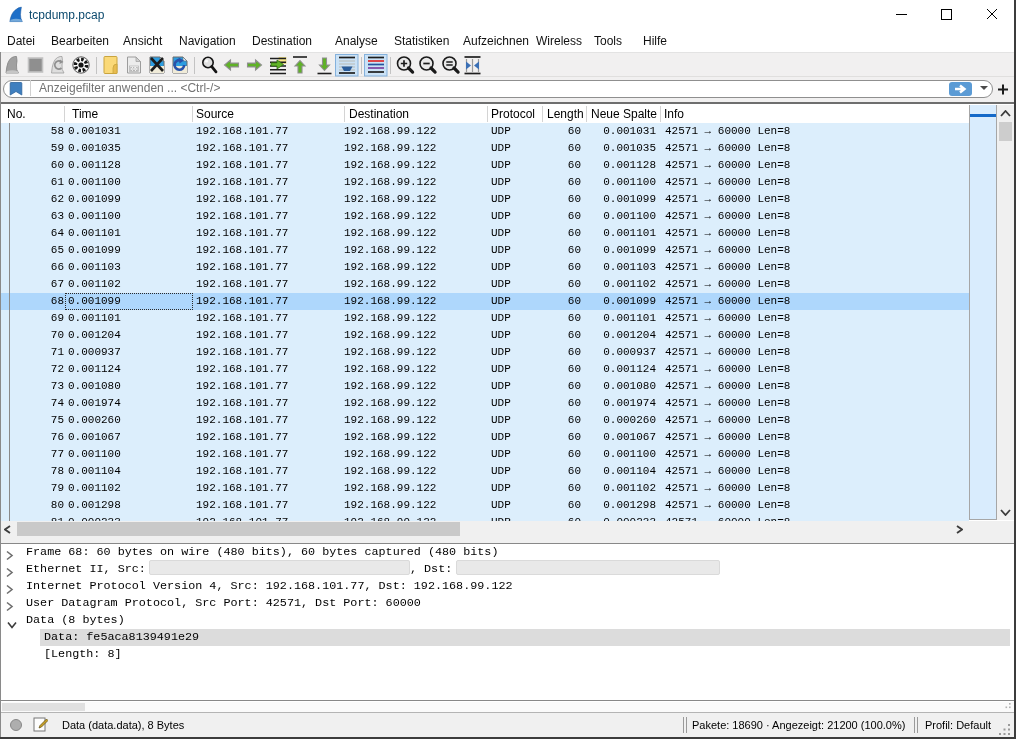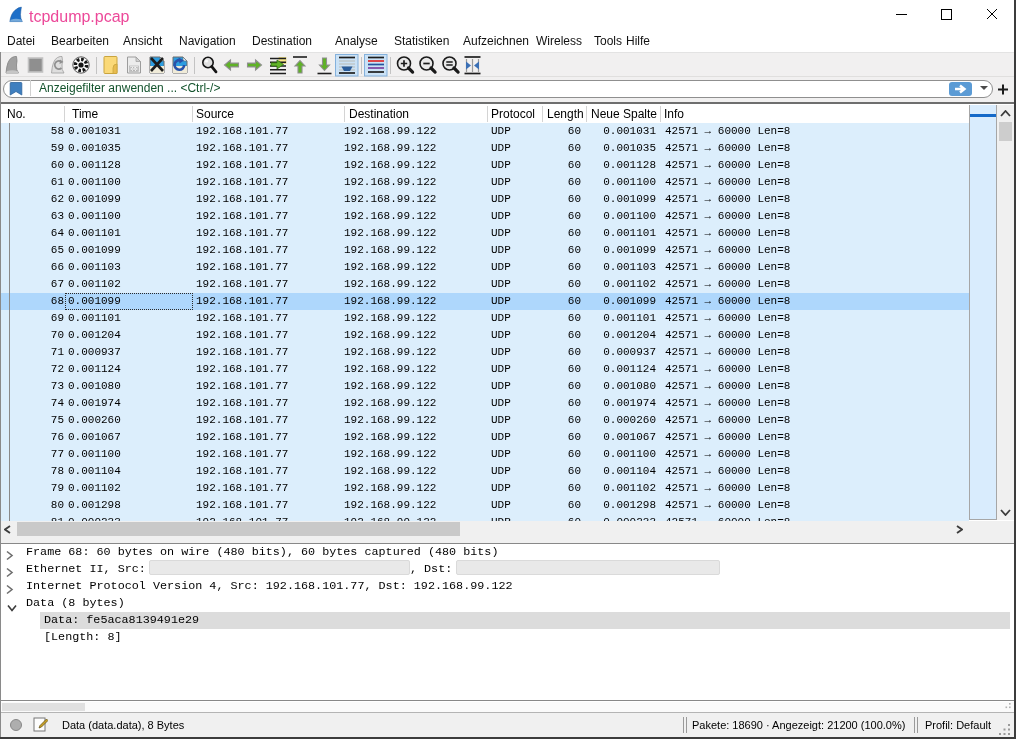--- a/index.html
+++ b/index.html
@@ -1,30 +1,30 @@
 <!DOCTYPE html>
 <html><head>
 <meta charset="utf-8">
 <style>
   html,body{margin:0;padding:0;}
   #win{position:relative;width:1016px;height:739px;background:#fff;overflow:hidden;
        font-family:"Liberation Sans",sans-serif;}
   .abs{position:absolute;}
   
   #title{left:0;top:0;width:100%;height:30px;background:#fff;}
-  #title .txt{position:absolute;left:29px;top:8px;font-size:16px;color:#ec4899;}
+  #title .txt{position:absolute;left:29px;top:8px;font-size:12px;color:#0c4a6e;}
   
   #menu{left:0;top:30px;width:100%;height:22px;background:#fff;font-size:12px;color:#111;}
   #menu span{position:absolute;top:4px;}
   
   #toolbar{left:0;top:52px;width:100%;height:25px;background:#f1f0f0;border-top:1px solid #e3e3e3;border-bottom:1px solid #e0dfde;box-sizing:border-box;}
   
   #filterbar{left:0;top:77px;width:100%;height:26px;background:#f1f0f0;border-bottom:1px solid #6e6e6e;box-sizing:border-box;}
   #finput{position:absolute;left:3px;top:3px;width:988px;height:16px;background:#fff;border:1px solid #8f8f8f;border-radius:9px;}
-  #fph{position:absolute;left:39px;top:4px;color:#14532d;font-size:12px;}
+  #fph{position:absolute;left:39px;top:4px;color:#737373;font-size:12px;}
   #fsep{position:absolute;left:30px;top:3px;width:1px;height:16px;background:#d0d0d0;}
   
   #plist{left:0;top:103px;width:1016px;height:433px;background:#fff;border-top:1px solid #6e6e6e;box-sizing:border-box;}
   #phead{position:absolute;left:0;top:1px;width:969px;height:18px;background:#fff;font-size:12px;color:#000;}
   #phead div{position:absolute;top:2px;}
   #phead .csep{position:absolute;top:1px;width:1px;height:16px;background:#d4d4d4;}
   #rows{position:absolute;left:0;top:19px;width:969px;height:398px;overflow:hidden;
         font-family:"Liberation Mono",monospace;font-size:11px;line-height:17px;color:#000;}
   .row{position:relative;height:17px;background:#dceefc;white-space:pre;}
   .row.sel{background:#aed7fc;}
@@ -76,21 +76,21 @@
     <span style="left:7px">Datei</span>
     <span style="left:51px">Bearbeiten</span>
     <span style="left:123px">Ansicht</span>
     <span style="left:179px">Navigation</span>
     <span style="left:252px">Destination</span>
     <span style="left:335px">Analyse</span>
     <span style="left:394px">Statistiken</span>
     <span style="left:463px">Aufzeichnen</span>
     <span style="left:536px">Wireless</span>
     <span style="left:594px">Tools</span>
-    <span style="left:626px">Hilfe</span>
+    <span style="left:643px">Hilfe</span>
   </div>
   <div class="abs" id="toolbar">
   <svg width="1016" height="25" viewBox="0 0 1016 25">
 
     <line x1="96.5" y1="4" x2="96.5" y2="21" stroke="#c3c3c3"></line>
     <line x1="194.5" y1="4" x2="194.5" y2="21" stroke="#c3c3c3"></line>
     <line x1="361.5" y1="4" x2="361.5" y2="21" stroke="#c3c3c3"></line>
     <line x1="390.5" y1="4" x2="390.5" y2="21" stroke="#c3c3c3"></line>
 
     <g transform="translate(13,12)">
@@ -304,20 +304,23 @@
   <div class="abs" id="details">
       <div class="drow"><svg class="chev" style="left:3px;top:3px" width="12" height="12" viewBox="0 0 12 12">
           <path d="M4 2 L9 6 L4 10" stroke="#6e6e6e" stroke-width="1.6" fill="none"></path>
         </svg><span style="position:absolute;left:26px">Frame 68: 60 bytes on wire (480 bits), 60 bytes captured (480 bits)</span></div>
       <div class="drow"><svg class="chev" style="left:3px;top:3px" width="12" height="12" viewBox="0 0 12 12">
           <path d="M4 2 L9 6 L4 10" stroke="#6e6e6e" stroke-width="1.6" fill="none"></path>
         </svg><span style="position:absolute;left:26px">Ethernet II, Src: <span class="redact" style="width:259px;margin-left:-4px"></span>, Dst: <span class="redact" style="width:262px;margin-left:-3px"></span></span></div>
       <div class="drow"><svg class="chev" style="left:3px;top:3px" width="12" height="12" viewBox="0 0 12 12">
           <path d="M4 2 L9 6 L4 10" stroke="#6e6e6e" stroke-width="1.6" fill="none"></path>
         </svg><span style="position:absolute;left:26px">Internet Protocol Version 4, Src: 192.168.101.77, Dst: 192.168.99.122</span></div>
+      <div class="drow"><svg class="chev" style="left:3px;top:3px" width="12" height="12" viewBox="0 0 12 12">
+          <path d="M4 2 L9 6 L4 10" stroke="#6e6e6e" stroke-width="1.6" fill="none"></path>
+        </svg><span style="position:absolute;left:26px">User Datagram Protocol, Src Port: 42571, Dst Port: 60000</span></div>
       <div class="drow"><svg class="chev" style="top:4px" width="12" height="12" viewBox="0 0 12 12">
           <path d="M2 4 L6 9 L10 4" stroke="#3c3c3c" stroke-width="1.6" fill="none"></path>
         </svg><span style="position:absolute;left:26px">Data (8 bytes)</span></div>
       <div class="drow"><div class="dsel"></div><span style="position:absolute;left:44px">Data: fe5aca8139491e29</span></div>
       <div class="drow"><span style="position:absolute;left:44px">[Length: 8]</span></div>
     </div>
   <div class="abs" id="dscroll">
       <div id="dthumb"></div>
     <svg class="abs" style="left:1002px;top:1px" width="10" height="8" viewBox="0 0 10 8">
         <g fill="#b0b0b0">

